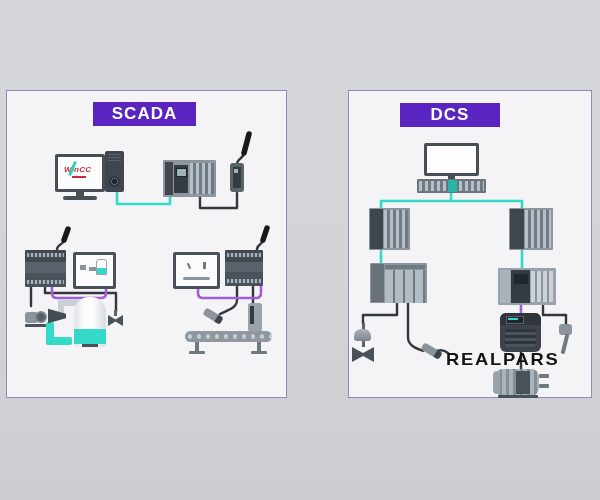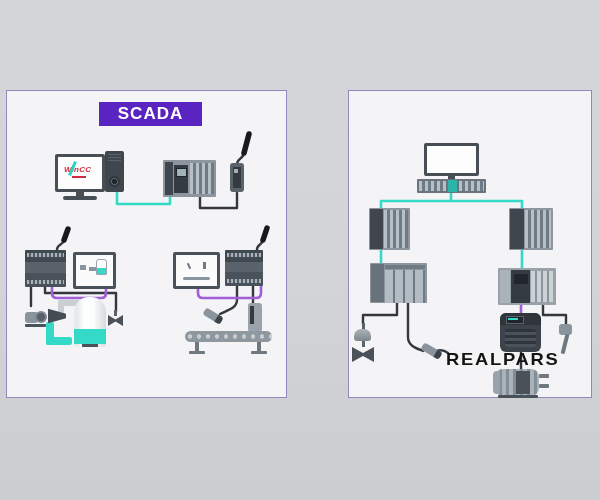--- a/index.html
+++ b/index.html
@@ -12,21 +12,21 @@
     position:absolute;top:90px;height:308px;background:#f4f3f5;
     border:1.5px solid #9488bb;box-sizing:border-box;z-index:1;
   }
   .panel.left{left:6px;width:281px}
   .panel.right{left:348px;width:244px}
   .title-box{
     position:absolute;background:#5a24c0;color:#fff;font-weight:700;
     font-size:17px;letter-spacing:1px;display:flex;align-items:center;
     justify-content:center;z-index:5;
   }
-  #scada-title{left:99px;top:102px;width:103px;height:24px}
+  #scada-title{left:93px;top:102px;width:103px;height:24px}
   #dcs-title{left:400px;top:103px;width:100px;height:24px}
   .vs{
     position:absolute;left:297px;top:149px;width:37px;height:37px;border-radius:50%;
     background:#5a24c0;color:#fff;font-weight:700;font-size:14px;
     display:flex;align-items:center;justify-content:center;z-index:5;
   }
   svg.cables{position:absolute;left:0;top:0;z-index:2;pointer-events:none}
   .dev{position:absolute;z-index:3;box-sizing:border-box}
 
   
@@ -109,20 +109,21 @@
 </style>
 </head>
 <body>
 
 <div class="stage">
 
   <div class="panel left"></div>
   <div class="panel right"></div>
 
   <div class="title-box" id="scada-title">SCADA</div>
+  <div class="title-box" id="dcs-title">DCS</div>
 
   <svg class="cables" width="600" height="500">
 
     <g stroke="#33383d" stroke-width="2.4" fill="none" stroke-linejoin="round" stroke-linecap="round">
       <path d="M200 196 V208 H237 V193"></path>
       <path d="M31 287 V306"></path>
       <path d="M45 287 V293 H116 V312"></path>
       <path d="M237 286 V300 C237 308 228 310 220 314"></path>
       <path d="M253 286 V303"></path>
       <path d="M397 303 V315 H363 V324"></path>

